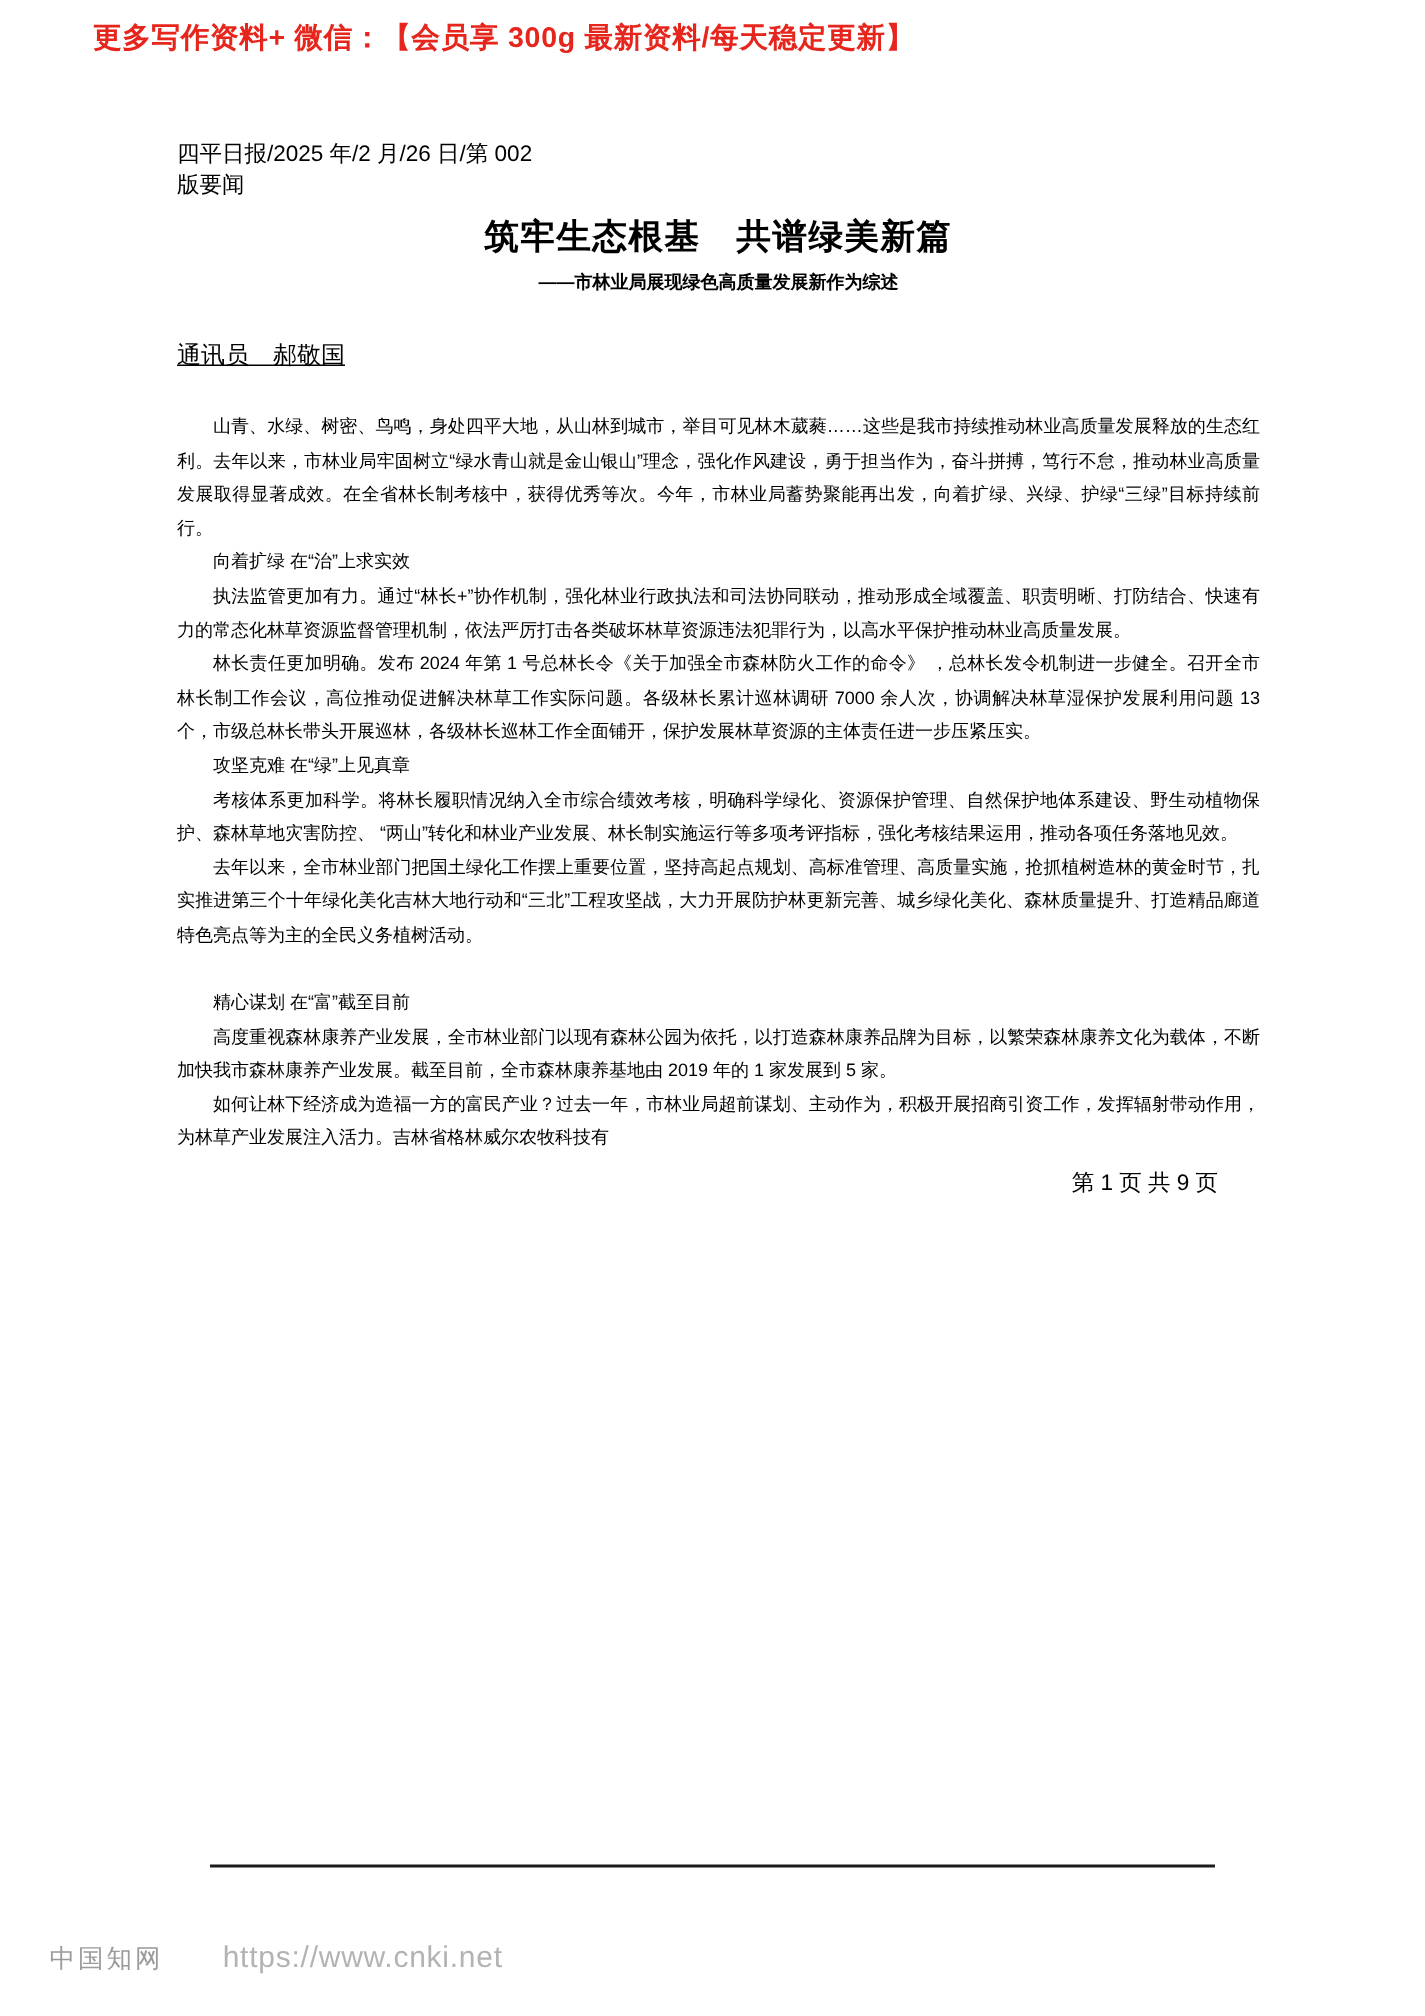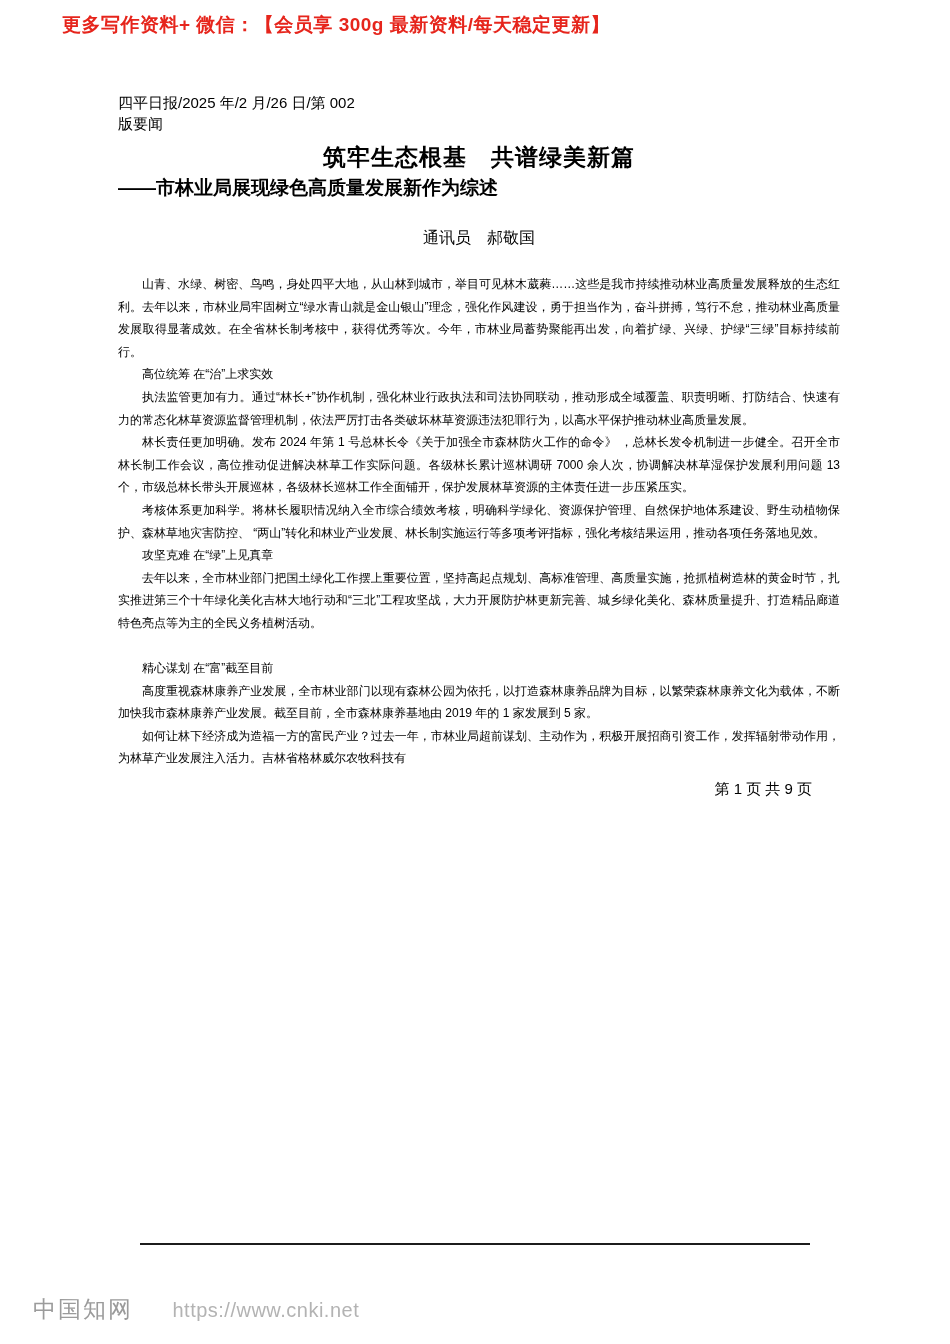--- a/index.html
+++ b/index.html
@@ -20,34 +20,34 @@
 
   .promo{
     position:absolute;left:62px;top:12px;
     font-size:19px;font-weight:bold;color:var(--promo_red);
     letter-spacing:0.5px;white-space:nowrap;
   }
 
   .content{position:absolute;left:118px;top:92px;width:722px;}
   .meta-line{font-size:15px;line-height:21px;}
   .title{text-align:center;font-size:23px;font-weight:bold;margin:9px 0 0 0;line-height:28px;letter-spacing:1px;}
-  .subtitle{text-align:left;font-size:19px;font-weight:bold;margin:5px 0 0 0;line-height:24px;}
-  .byline{text-align:center;font-size:16px;margin:28px 0 4px 0;line-height:20px;}
+  .subtitle{text-align:center;font-size:12px;font-weight:bold;margin:5px 0 0 0;line-height:24px;}
+  .byline{text-align:left;font-size:16px;margin:28px 0 4px 0;line-height:20px;text-decoration:underline;}
 
   .article-body{margin-top:25px;font-size:12px;line-height:22.6px;}
   .para{margin:0;text-indent:2em;text-align:justify;}
   .para.heading{text-align:left;}
   .para.spacer{height:22.6px;text-indent:0;}
 
   .page-footer{font-size:15px;text-align:right;padding-right:28px;margin-top:9px;line-height:20px;}
 
   .divider{position:absolute;left:140px;top:1243px;width:670px;height:2px;background:var(--divider);}
 
   .watermark{position:absolute;left:33px;top:1294px;white-space:nowrap;}
-  .wm-brand{font-size:23px;color:var(--watermark_gray);letter-spacing:2px;}
+  .wm-brand{font-size:17px;color:var(--watermark_gray);letter-spacing:2px;}
   .wm-url{font-size:20px;color:var(--watermark_url_gray);margin-left:35px;letter-spacing:0.5px;}
 </style>
 </head>
 <body>
 
 <div class="page">
 
   <div class="promo">更多写作资料+ 微信：【会员享 300g 最新资料/每天稳定更新】</div>
 
   <div class="content">
@@ -55,25 +55,25 @@
     <div class="meta-line">版要闻</div>
 
     <h1 class="title">筑牢生态根基　共谱绿美新篇</h1>
 
     <h2 class="subtitle">——市林业局展现绿色高质量发展新作为综述</h2>
 
     <div class="byline">通讯员　郝敬国</div>
 
     <div class="article-body" id="article-body">
         <p class="para body">山青、水绿、树密、鸟鸣，身处四平大地，从山林到城市，举目可见林木葳蕤……这些是我市持续推动林业高质量发展释放的生态红利。去年以来，市林业局牢固树立“绿水青山就是金山银山”理念，强化作风建设，勇于担当作为，奋斗拼搏，笃行不怠，推动林业高质量发展取得显著成效。在全省林长制考核中，获得优秀等次。今年，市林业局蓄势聚能再出发，向着扩绿、兴绿、护绿“三绿”目标持续前行。</p>
-        <p class="para heading">高位统筹 在“治”上求实效</p>
+        <p class="para heading">向着扩绿 在“治”上求实效</p>
         <p class="para body">执法监管更加有力。通过“林长+”协作机制，强化林业行政执法和司法协同联动，推动形成全域覆盖、职责明晰、打防结合、快速有力的常态化林草资源监督管理机制，依法严厉打击各类破坏林草资源违法犯罪行为，以高水平保护推动林业高质量发展。</p>
         <p class="para body">林长责任更加明确。发布 2024 年第 1 号总林长令《关于加强全市森林防火工作的命令》 ，总林长发令机制进一步健全。召开全市林长制工作会议，高位推动促进解决林草工作实际问题。各级林长累计巡林调研 7000 余人次，协调解决林草湿保护发展利用问题 13 个，市级总林长带头开展巡林，各级林长巡林工作全面铺开，保护发展林草资源的主体责任进一步压紧压实。</p>
+        <p class="para heading">攻坚克难 在“绿”上见真章</p>
         <p class="para body">考核体系更加科学。将林长履职情况纳入全市综合绩效考核，明确科学绿化、资源保护管理、自然保护地体系建设、野生动植物保护、森林草地灾害防控、 “两山”转化和林业产业发展、林长制实施运行等多项考评指标，强化考核结果运用，推动各项任务落地见效。</p>
-        <p class="para heading">攻坚克难 在“绿”上见真章</p>
         <p class="para body">去年以来，全市林业部门把国土绿化工作摆上重要位置，坚持高起点规划、高标准管理、高质量实施，抢抓植树造林的黄金时节，扎实推进第三个十年绿化美化吉林大地行动和“三北”工程攻坚战，大力开展防护林更新完善、城乡绿化美化、森林质量提升、打造精品廊道特色亮点等为主的全民义务植树活动。</p>
         <p class="para spacer"></p>
         <p class="para heading">精心谋划 在“富”截至目前</p>
         <p class="para body">高度重视森林康养产业发展，全市林业部门以现有森林公园为依托，以打造森林康养品牌为目标，以繁荣森林康养文化为载体，不断加快我市森林康养产业发展。截至目前，全市森林康养基地由 2019 年的 1 家发展到 5 家。</p>
         <p class="para body">如何让林下经济成为造福一方的富民产业？过去一年，市林业局超前谋划、主动作为，积极开展招商引资工作，发挥辐射带动作用，为林草产业发展注入活力。吉林省格林威尔农牧科技有</p>
       </div>
 
     <div class="page-footer">第 1 页 共 9 页</div>
   </div>
 

